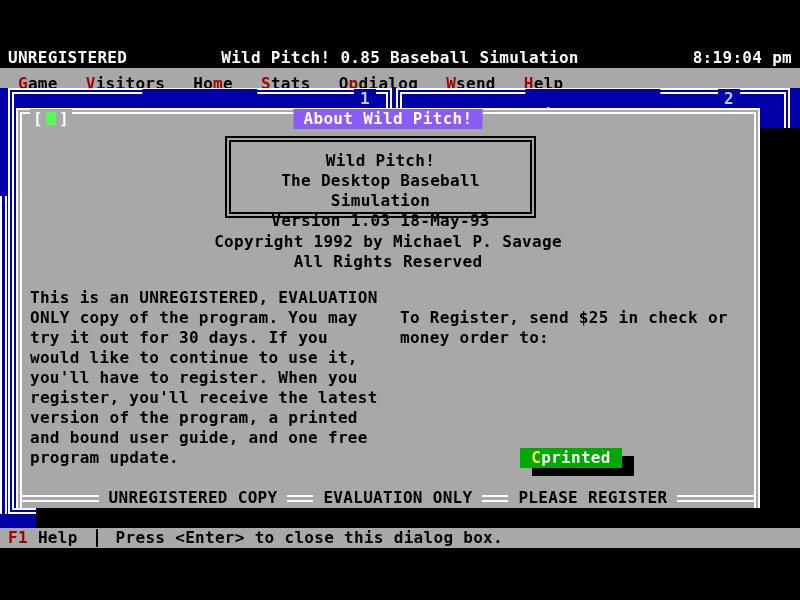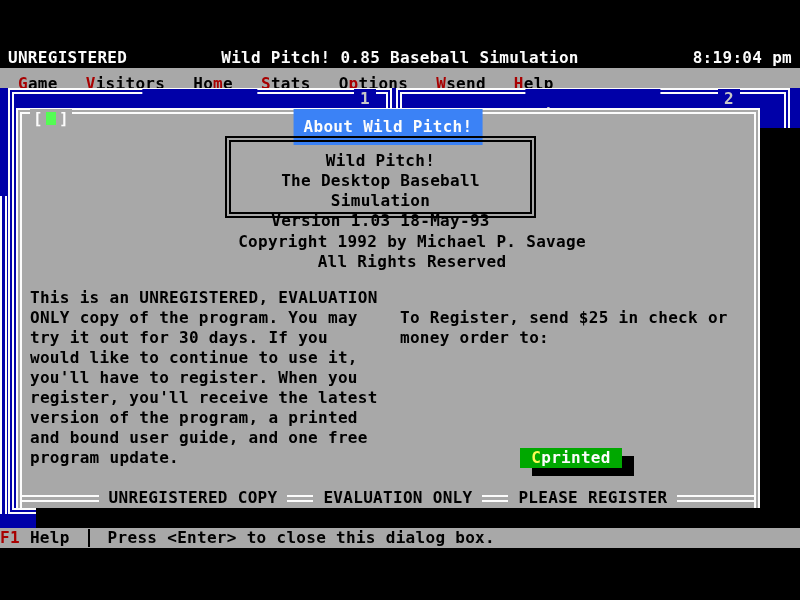--- a/index.html
+++ b/index.html
@@ -35,68 +35,68 @@
   #left-frag{left:0;top:196px;width:7px;height:318px;box-sizing:border-box;
              border-left:2px solid #FCFCFC;border-right:2px solid #FCFCFC;}
 
   
   #shadow-right{left:760px;top:128px;width:40px;height:380px;background:#000;}
   #shadow-bottom{left:36px;top:508px;width:764px;height:20px;background:#000;}
 
   
   #dialog{left:16px;top:108px;width:744px;height:400px;background:#A8A8A8;
           border:6px double #FCFCFC;border-bottom:none;box-sizing:border-box;color:#000;}
-  #dlg-title{top:-5px;left:50%;transform:translateX(-50%);background:#3b82f6;
-             color:#FCFCFC;padding:8px 10px;height:20px;white-space:nowrap;}
+  #dlg-title{top:-5px;left:50%;transform:translateX(-50%);background:#8b5cf6;
+             color:#FCFCFC;padding:0 10px;height:20px;white-space:nowrap;}
   #close-btn{top:-5px;left:8px;height:20px;background:#A8A8A8;color:#FCFCFC;padding:0 3px;}
   #close-dot{display:inline-block;width:10px;height:13px;background:#54FC54;
              vertical-align:-1px;margin:0 3px;}
 
   #infobox{left:203px;top:22px;width:311px;height:82px;border:6px double #000;
            box-sizing:border-box;text-align:center;white-space:pre-line;padding-top:9px;}
-  #copyright{left:0;top:118px;width:100%;text-align:center;white-space:pre-line;padding-left:24px;}
+  #copyright{left:0;top:118px;width:100%;text-align:center;white-space:pre-line;}
   #lefttext{left:8px;top:174px;white-space:pre-line;}
   #regtext{left:378px;top:194px;white-space:pre-line;}
   #addrtext{left:402px;top:254px;white-space:pre-line;}
 
   #btn-shadow{left:510px;top:342px;width:102px;height:20px;background:#000;}
   #continue-btn{left:498px;top:334px;width:102px;height:20px;background:#00A800;
                 color:#FCFCFC;text-align:center;}
   .btn-hot{color:#FCFC54;}
 
   #dlg-footer{left:0;right:0;top:374px;height:20px;display:flex;align-items:center;}
   .dline{height:3px;border-top:2px solid #FCFCFC;border-bottom:2px solid #FCFCFC;}
   .dline-end{flex:1;}
   .dline-mid{width:26px;}
   .ftext{padding:0 10px;color:#000;white-space:nowrap;}
 
   
   #statusbar{top:528px;left:0;width:800px;height:20px;background:#A8A8A8;color:#000;
-             display:flex;align-items:center;box-sizing:border-box;}
+             display:flex;align-items:center;padding-left:8px;box-sizing:border-box;}
   #f1-key{color:#A80000;}
   #help-label{margin-left:10px;}
   #status-sep{width:2px;height:18px;background:#000;margin:0 18px;}
 </style>
 </head>
 <body>
 
 <div id="stage">
 
   <div id="titlebar" class="abs">
     <span id="tb-left" class="abs">UNREGISTERED</span>
     <span id="tb-center" class="abs">Wild Pitch! 0.85 Baseball Simulation</span>
     <span id="tb-right" class="abs">8:19:04 pm</span>
   </div>
 
   <div id="menubar" class="abs">
     <span class="menu-item"><span></span><span class="hotkey">G</span><span>ame</span></span>
     <span class="menu-item"><span></span><span class="hotkey">V</span><span>isitors</span></span>
     <span class="menu-item"><span>Ho</span><span class="hotkey">m</span><span>e</span></span>
     <span class="menu-item"><span></span><span class="hotkey">S</span><span>tats</span></span>
-    <span class="menu-item"><span>O</span><span class="hotkey">p</span><span>tions</span></span>
+    <span class="menu-item"><span>O</span><span class="hotkey">p</span><span>dialog</span></span>
     <span class="menu-item"><span></span><span class="hotkey">W</span><span>send</span></span>
     <span class="menu-item"><span></span><span class="hotkey">H</span><span>elp</span></span>
   </div>
 
   <div id="desktop" class="abs"></div>
 
   <div id="win-scoreboard" class="win">
     <span class="win-title">Scoreboard</span>
     <span class="win-num" id="num-scoreboard">1</span>
   </div>

